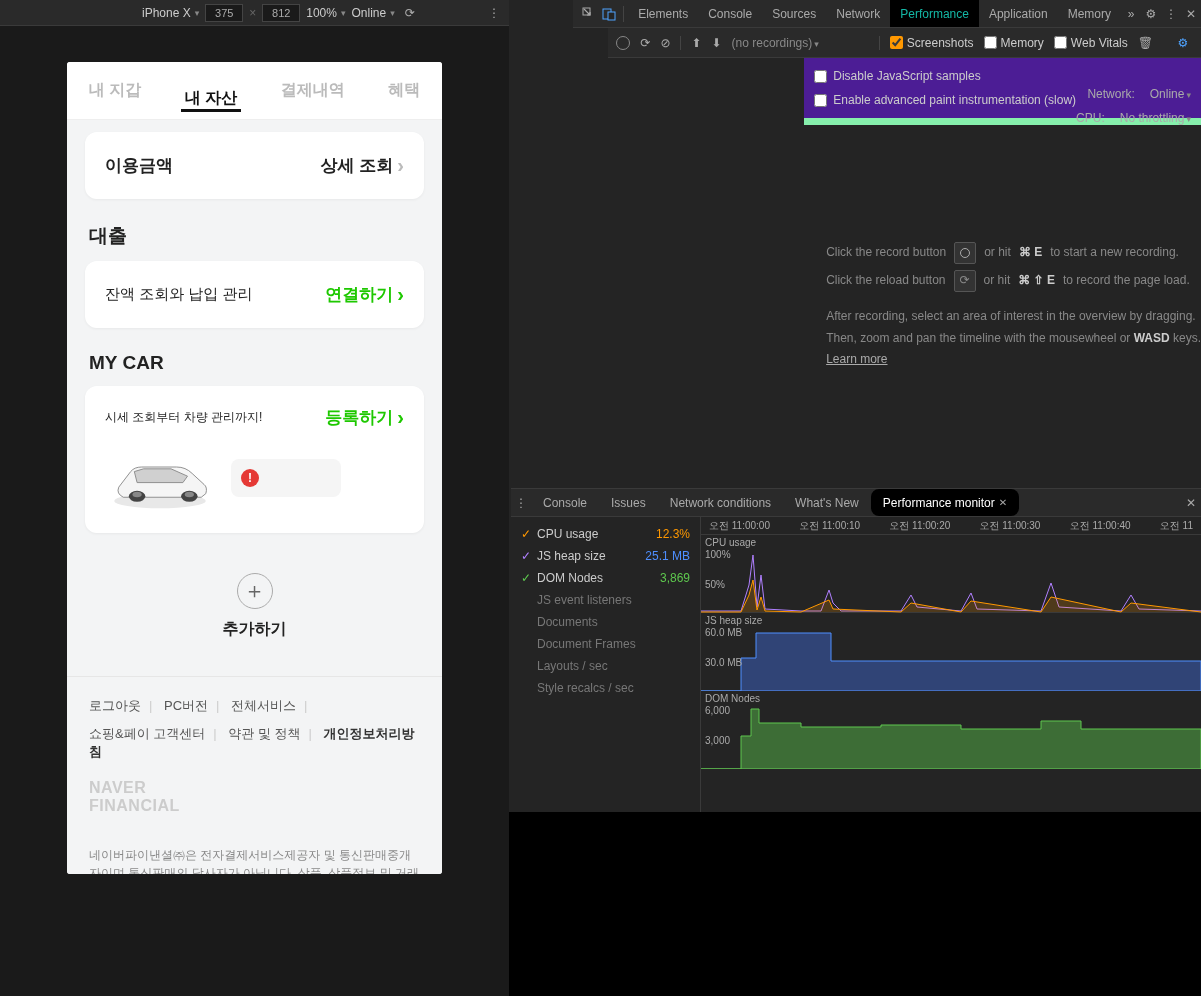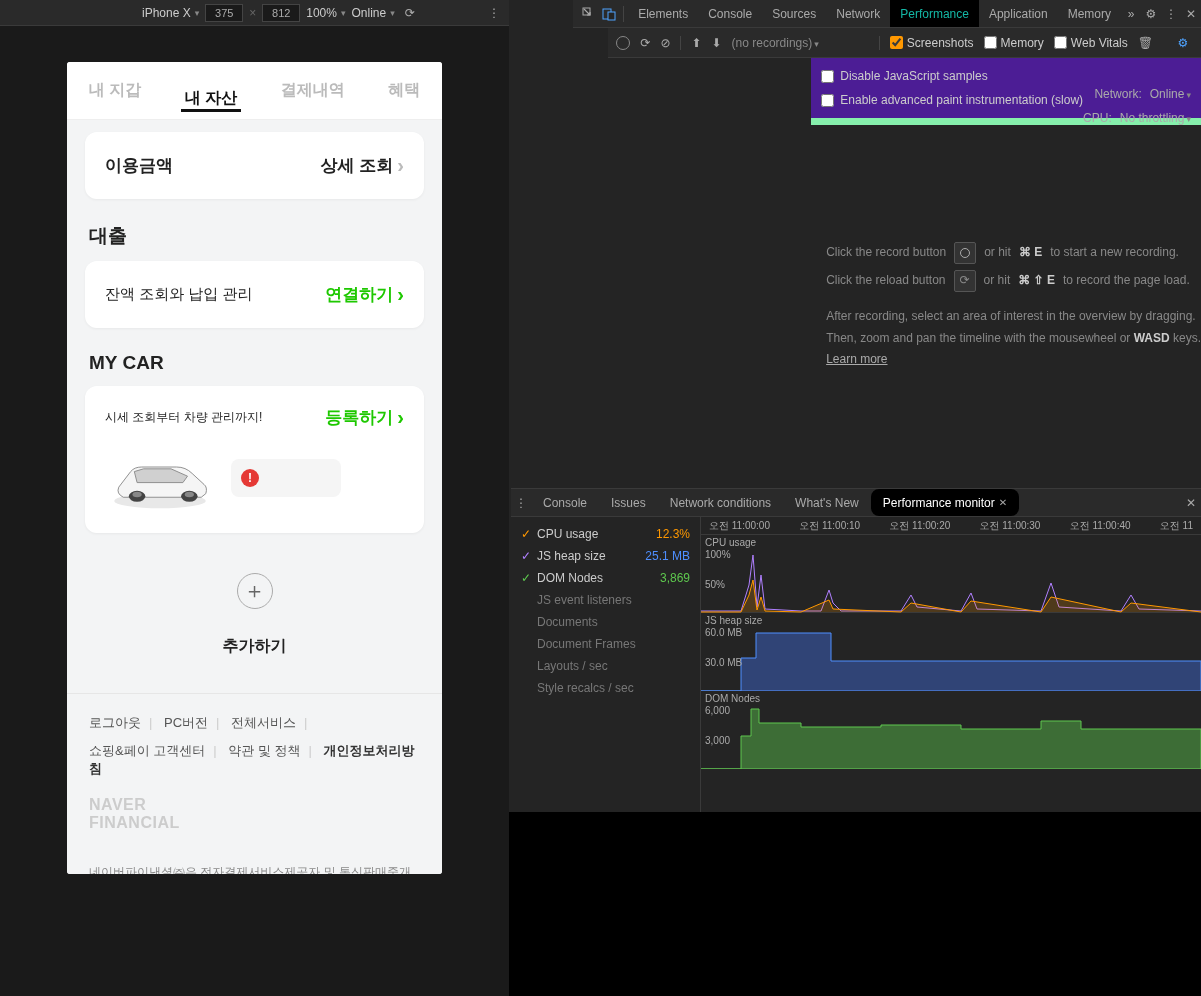--- a/index.html
+++ b/index.html
@@ -27,21 +27,21 @@
 .section-h { font-size: 19px; font-weight: 800; color: #222; margin: 24px 22px 4px; }
 .car-card { padding: 20px; }
 .car-top { display: flex; justify-content: space-between; align-items: center; }
 .car-desc { font-size: 12px; color: #222; }
 .car-img-row { display: flex; align-items: center; gap: 16px; margin-top: 14px; }
 .car-svg { width: 110px; height: 70px; }
 .bubble { width: 110px; height: 38px; background: #f5f5f5; border-radius: 8px; display: flex; align-items: center; padding-left: 10px; }
 .warn-dot { width: 18px; height: 18px; background: #e53935; border-radius: 50%; color: #fff; font-size: 12px; display: flex; align-items: center; justify-content: center; font-weight: 700; }
 .add-block { text-align: center; padding: 28px 0 36px; }
 .plus-circle { width: 36px; height: 36px; border: 1.5px solid #aaa; border-radius: 50%; display: inline-flex; align-items: center; justify-content: center; color: #666; font-size: 22px; cursor: pointer; }
-.add-label { margin-top: 27px; font-size: 16px; font-weight: 700; color: #222; }
+.add-label { margin-top: 10px; font-size: 16px; font-weight: 700; color: #222; }
 .footer { background: #f3f4f5; padding: 20px 22px 40px; border-top: 1px solid #e6e6e6; }
 .footer-links { font-size: 13px; color: #555; margin-bottom: 10px; }
 .footer-links span { margin-right: 14px; cursor: pointer; }
 .footer-links .bar { color: #ccc; margin: 0 8px 0 -6px; }
 .footer-links .strong { font-weight: 700; color: #333; }
 .brand { margin: 18px 0 10px; font-size: 16px; font-weight: 800; color: #ccc; line-height: 1.1; letter-spacing: 0.5px; }
 .foot-desc { font-size: 12px; color: #888; line-height: 1.5; margin-top: 32px; }
 
 .right-pane { flex: 1; height: 812px; background: #242424; display: flex; flex-direction: column; color: #ccc; font-size: 12px; align-items: flex-end; }
 .dt-tabs { height: 28px; background: #2a2a2a; display: flex; align-items: center; gap: 0; padding-left: 6px; border-bottom: 1px solid #3a3a3a; }
@@ -52,21 +52,21 @@
 .dt-tabs .spacer { flex: 1; }
 .perf-toolbar { height: 30px; background: #2a2a2a; display: flex; align-items: center; padding: 0 8px; gap: 10px; border-bottom: 1px solid #3a3a3a; }
 .tb-dot { width: 14px; height: 14px; border-radius: 50%; border: 1.5px solid #888; cursor: pointer; }
 .tb-ico { cursor: pointer; color: #aaa; }
 .tb-text { color: #888; }
 .chk { display: flex; align-items: center; gap: 4px; }
 .chk input { accent-color: #ff9800; }
 .perf-opts { background: #4c1d95; padding: 6px 10px; border-bottom: 7px solid #86efac; }
 .opt-row { display: flex; align-items: center; justify-content: space-between; height: 24px; }
 .opt-left { display: flex; align-items: center; gap: 6px; }
-.opt-right { display: flex; align-items: center; gap: 8px; color: #aaa; margin-top: 36px; }
+.opt-right { display: flex; align-items: center; gap: 15px; color: #aaa; margin-top: 36px; }
 .perf-empty { flex: 1; display: flex; align-items: center; justify-content: center; }
 .empty-box { text-align: left; color: #888; line-height: 1.8; }
 .empty-row { display: flex; align-items: center; gap: 8px; margin-bottom: 6px; }
 .sq-btn { width: 22px; height: 22px; border: 1px solid #555; background: #333; display: flex; align-items: center; justify-content: center; border-radius: 2px; }
 .kbd { font-weight: 700; color: #ccc; }
 .learn { text-decoration: underline; color: #aaa; cursor: pointer; }
 .drawer { height: 324px; border-top: 1px solid #3a3a3a; display: flex; flex-direction: column; background: #242424; }
 .drawer-tabs { height: 28px; display: flex; align-items: center; background: #2a2a2a; border-bottom: 1px solid #3a3a3a; }
 .dtab { padding: 0 12px; height: 100%; display: flex; align-items: center; color: #aaa; cursor: pointer; gap: 4px; }
 .dtab.active { background: #000; color: #fff; border-radius: 8px; }

